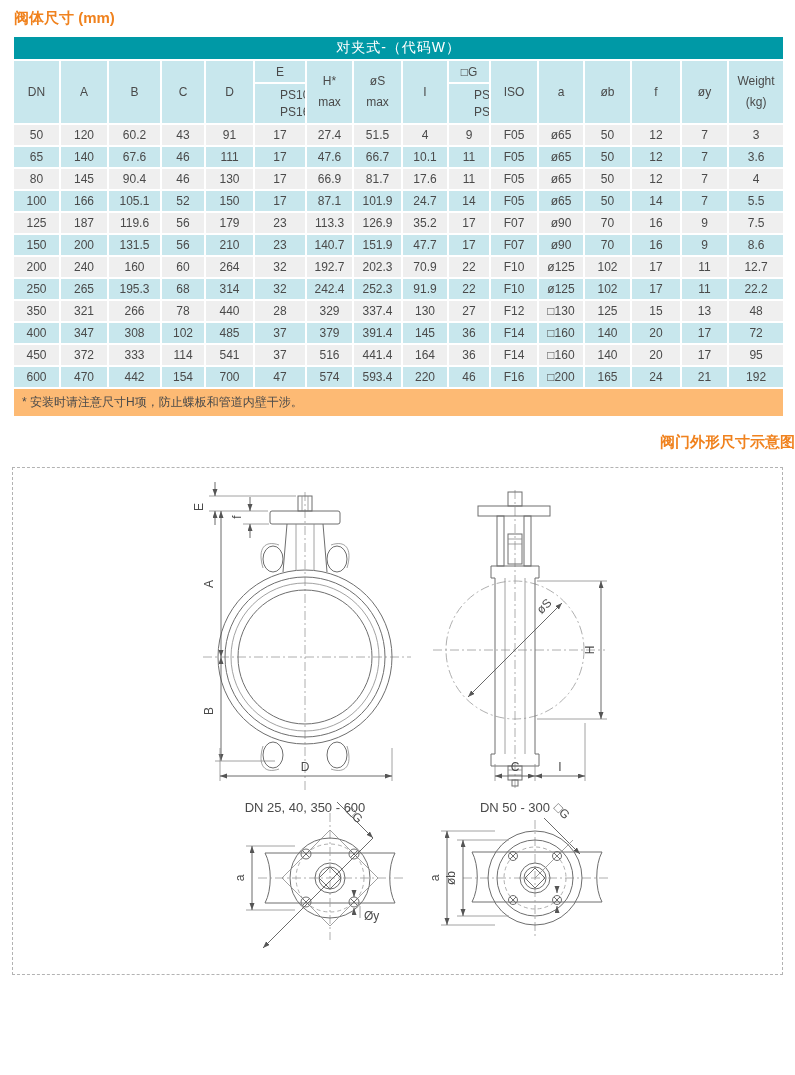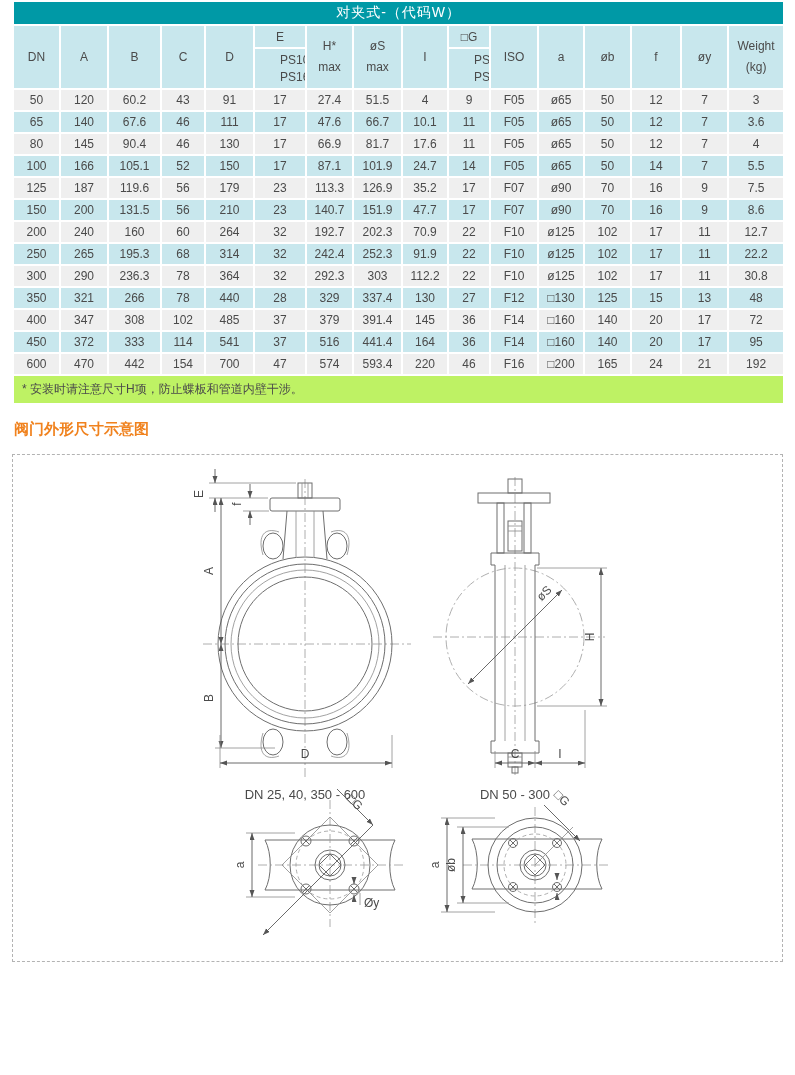--- a/index.html
+++ b/index.html
@@ -1,52 +1,53 @@
 <!DOCTYPE html>
 <html><head>
 <meta charset="utf-8">
 <style>
   html,body{margin:0;padding:0;background:#fff;}
   body{width:795px;height:1075px;overflow:hidden;
        font-family:"Liberation Sans","DejaVu Sans",sans-serif;color:#4a4a4a;}
   .page{position:relative;width:795px;height:1075px;}
 
   .sec-title{color:#f0821e;font-size:15px;font-weight:bold;margin:0;padding:9px 0 7px 14px;}
-  .sec-title2{padding-top:15px;padding-bottom:9px;}
+  .sec-title2{padding-top:15px;padding-bottom:9px;text-align:right;}
 
   table.dims{margin-left:12px;width:771px;border-collapse:collapse;table-layout:fixed;
              font-size:12px;}
   table.dims th,table.dims td{border:2px solid #fff;text-align:center;font-weight:normal;
              padding:0;overflow:hidden;white-space:nowrap;}
   tr.band th{background:#0099a6;color:#fff;font-size:14px;height:22px;letter-spacing:1px;}
   tr.cols th{background:#c8e7ed;height:62px;vertical-align:middle;font-size:12px;}
   tr.cols .split-top{height:19px;line-height:19px;border-bottom:2px solid #fff;}
   tr.cols .split-bot{padding-top:3px;line-height:17px;padding-left:25px;}
   tr.cols .twol{line-height:21px;}
   tbody td{height:20px;}
   tbody tr:nth-child(odd) td{background:#efefef;}
   tbody tr:nth-child(even) td{background:#c8e7ed;}
-  tfoot td.footnote{background:#bef264;text-align:left;padding:5px 8px;font-size:12px;color:#4a4a4a;}
+  tfoot td.footnote{background:#fdba74;text-align:left;padding:5px 8px;font-size:12px;color:#4a4a4a;}
 
   .diagram-box{position:relative;margin:6px 0 0 12px;width:769px;height:506px;
                border:1px dashed #b3b3b3;background:#fff;}
   .diagram-box svg{display:block;}
   .dline{stroke:#6e6e6e;stroke-width:1;fill:none;}
   .dthin{stroke:#8a8a8a;stroke-width:0.8;fill:none;}
   .ddash{stroke:#9a9a9a;stroke-width:0.8;fill:none;stroke-dasharray:9 3 2 3;}
   .dholes{stroke:#9a9a9a;stroke-width:0.8;fill:none;stroke-dasharray:4 3;}
   .dim{stroke:#5a5a5a;stroke-width:0.9;fill:none;}
   .lbl{fill:#4a4a4a;font-size:12px;font-family:"Liberation Sans","DejaVu Sans",sans-serif;}
   .cap{fill:#4a4a4a;font-size:13px;font-family:"Liberation Sans","DejaVu Sans",sans-serif;}
 </style>
 </head>
 <body>
 
 <div class="page">
 
+  <h2 class="sec-title">阀体尺寸 (mm)</h2>
 
   <table class="dims">
     <colgroup>
       <col style="width:47px">
         <col style="width:48px">
         <col style="width:53px">
         <col style="width:44px">
       <col style="width:49px">
         <col style="width:52px">
         <col style="width:47px">
@@ -243,38 +244,20 @@
           <td>91.9</td>
           <td>22</td>
           <td>F10</td>
           <td>ø125</td>
           <td>102</td>
           <td>17</td>
           <td>11</td>
           <td>22.2</td>
         </tr>
         <tr>
-          <td>300</td>
-          <td>290</td>
-          <td>236.3</td>
-          <td>78</td>
-          <td>364</td>
-          <td>32</td>
-          <td>292.3</td>
-          <td>303</td>
-          <td>112.2</td>
-          <td>22</td>
-          <td>F10</td>
-          <td>ø125</td>
-          <td>102</td>
-          <td>17</td>
-          <td>11</td>
-          <td>30.8</td>
-        </tr>
-        <tr>
           <td>350</td>
           <td>321</td>
           <td>266</td>
           <td>78</td>
           <td>440</td>
           <td>28</td>
           <td>329</td>
           <td>337.4</td>
           <td>130</td>
           <td>27</td>

